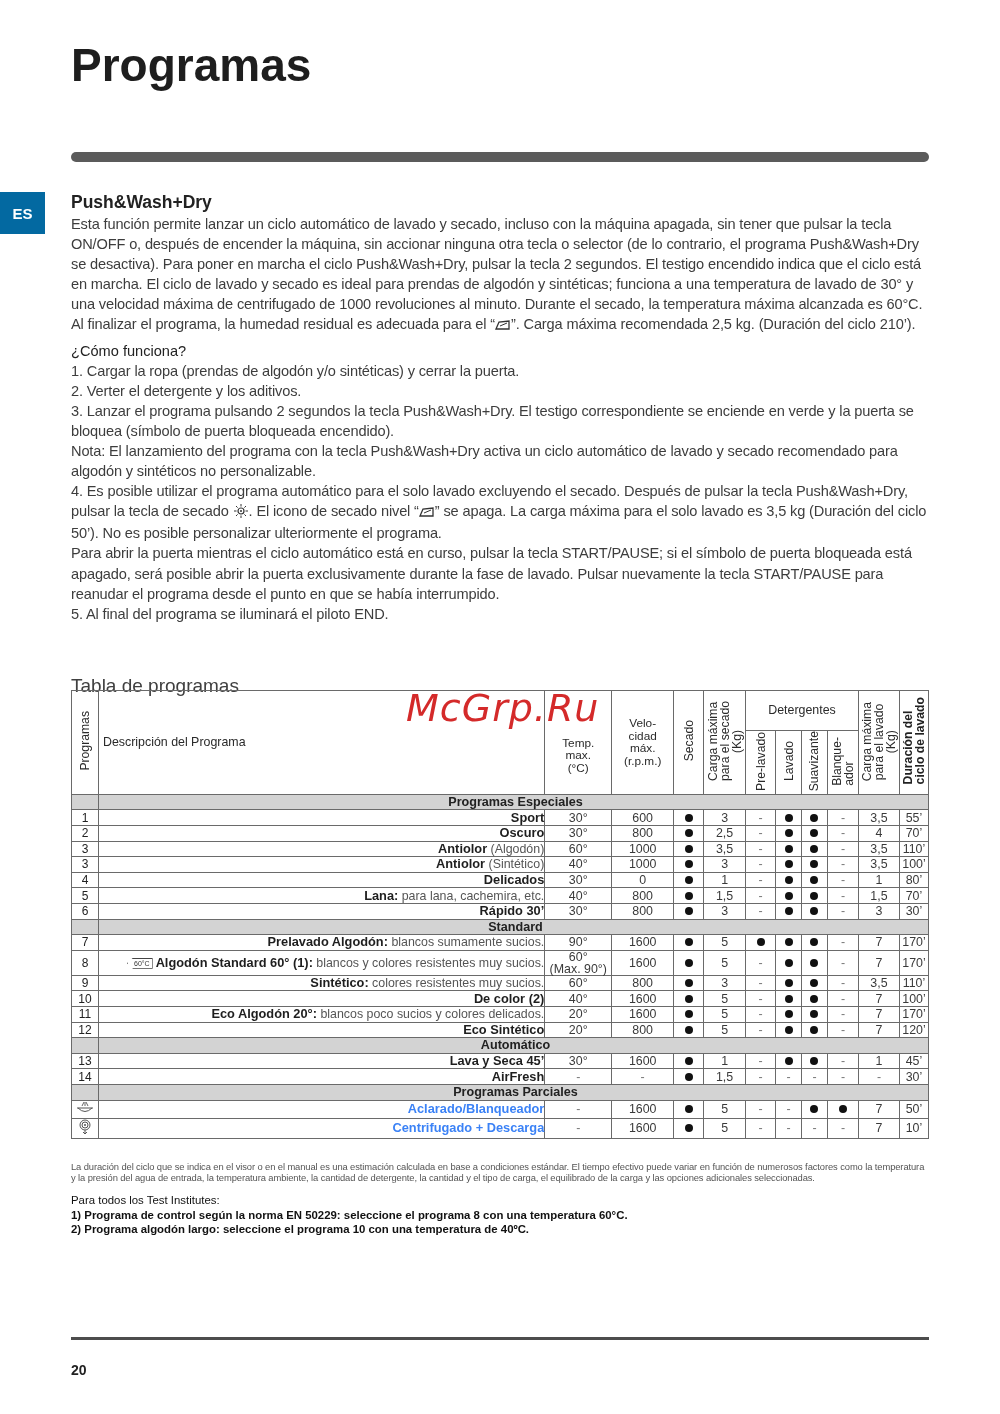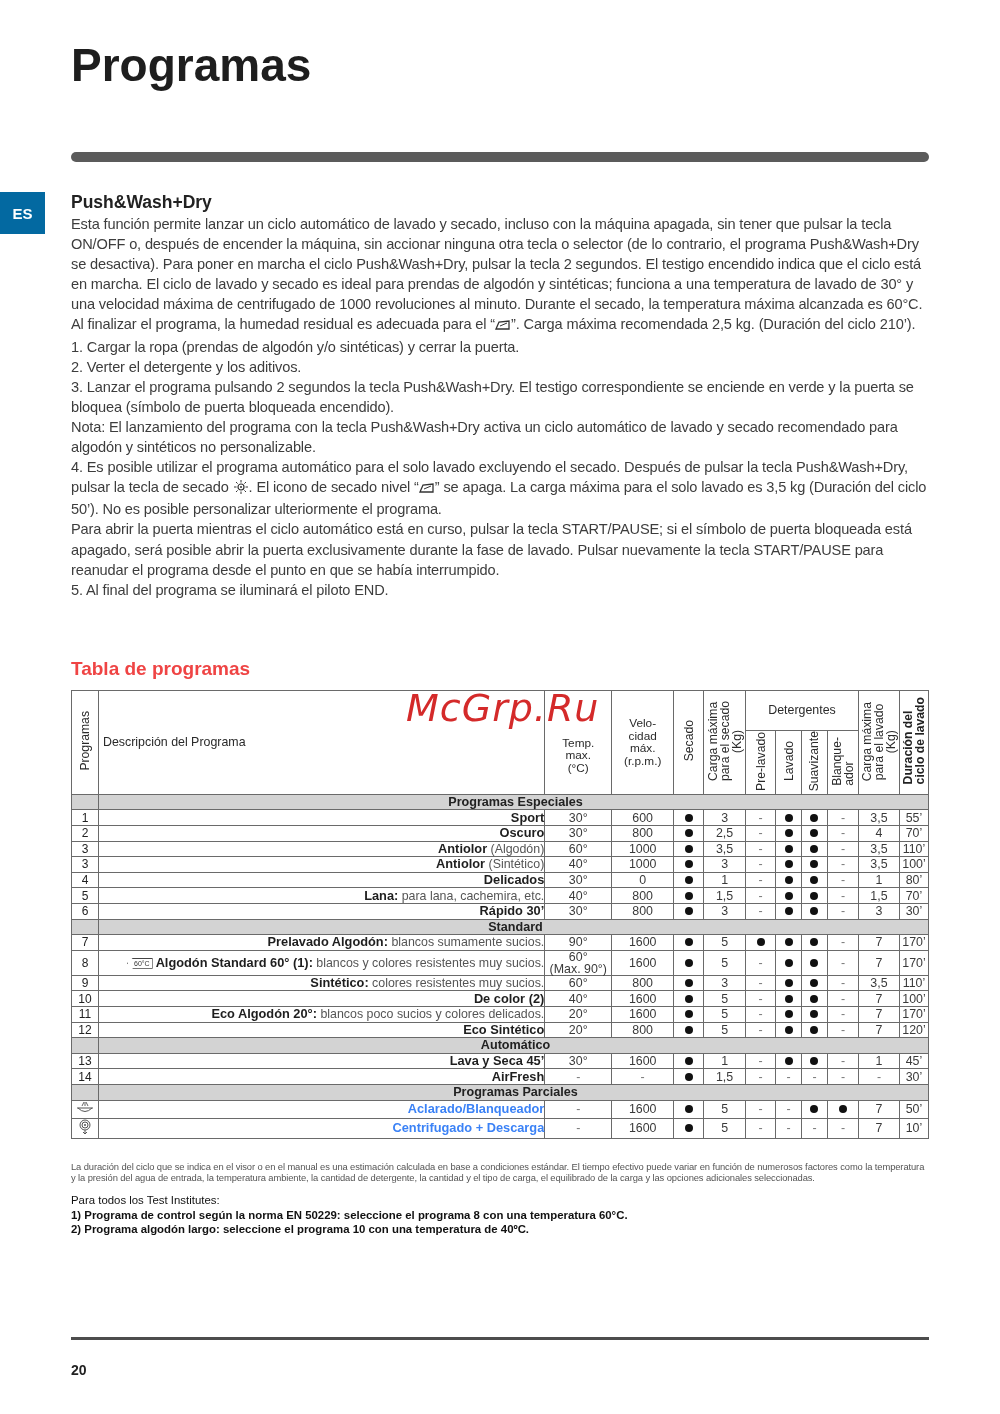--- a/index.html
+++ b/index.html
@@ -12,21 +12,21 @@
   .lang-badge { position: absolute; left: 0; top: 192px; width: 45px; height: 42px; background: #0369a1; color: #fff; font-weight: bold; font-size: 15px; display: flex; align-items: center; justify-content: center; }
 
   .content { position: absolute; left: 71px; top: 190px; width: 860px; }
   .section-h { font-size: 17.5px; font-weight: bold; color: #222; line-height: 24px; }
   .body-text { font-size: 14.6px; line-height: 20.1px; color: #3d3d3d; letter-spacing: -0.15px; }
   .sub-h { font-size: 14.6px; color: #222; line-height: 20px; margin-top: 4px; }
   .para { display: block; }
 
   .inline-icon { display: inline-block; vertical-align: -2px; }
 
-  .table-title { position: absolute; left: 71px; top: 658px; font-size: 19px; font-weight: bold; color: #ef4444; }
+  .table-title { position: absolute; left: 71px; top: 675px; font-size: 19px; font-weight: normal; color: #404040; }
 
   .watermark { position: absolute; left: 406px; top: 686px; font-size: 38px; font-style: italic; color: #d42a2a; letter-spacing: 1px; font-family: "DejaVu Sans", sans-serif; pointer-events: none; z-index: 5; }
 
   table.prog { position: absolute; left: 71px; top: 690px; width: 858px; border-collapse: collapse; font-size: 12.4px; color: #3a3a3a; }
   table.prog td, table.prog th { border: 1px solid #6a6a6a; padding: 0; font-weight: normal; }
   table.prog thead th { height: 101px; vertical-align: middle; text-align: center; font-size: 11.8px; line-height: 12.5px; color: #2a2a2a; }
   table.prog thead tr.sub th { height: 60px; }
   .vert { writing-mode: vertical-rl; transform: rotate(180deg); display: inline-block; text-align: left; line-height: 12px; font-size: 12.2px; }
   th.desc-h { text-align: left !important; padding-left: 4px !important; font-size: 12.4px !important; }
   tr.group td { background: #d3d3d3; font-weight: bold; color: #222; height: 15px; line-height: 14px; font-size: 12.6px; }
@@ -58,20 +58,21 @@
 <div class="lang-badge">ES</div>
 
 <div class="content">
   <div class="section-h">Push&amp;Wash+Dry</div>
   <div class="body-text">
     <span>Esta función permite lanzar un ciclo automático de lavado y secado, incluso con la máquina apagada, sin tener que pulsar la tecla ON/OFF o, después de encender la máquina, sin accionar ninguna otra tecla o selector (de lo contrario, el programa Push&amp;Wash+Dry se desactiva). Para poner en marcha el ciclo Push&amp;Wash+Dry, pulsar la tecla 2 segundos. El testigo encendido indica que el ciclo está en marcha. El ciclo de lavado y secado es ideal para prendas de algodón y sintéticas; funciona a una temperatura de lavado de 30° y una velocidad máxima de centrifugado de 1000 revoluciones al minuto. Durante el secado, la temperatura máxima alcanzada es 60°C. Al finalizar el programa, la humedad residual es adecuada para el “</span><span class="inline-icon"><svg width="16" height="12" viewBox="0 0 16 12">
           <path d="M1 10 L4 3 L14 2 L14 10 Z" fill="none" stroke="#333" stroke-width="1.3"></path>
           <path d="M5 7 L12 4" stroke="#333" stroke-width="1"></path>
         </svg></span><span>”. Carga máxima recomendada 2,5 kg. (Duración del ciclo 210’).</span>
   </div>
+  <div class="sub-h">¿Cómo funciona?</div>
   <div class="body-text">
     <span class="para">1. Cargar la ropa (prendas de algodón y/o sintéticas) y cerrar la puerta.</span>
     <span class="para">2. Verter el detergente y los aditivos.</span>
     <span class="para">3. Lanzar el programa pulsando 2 segundos la tecla Push&amp;Wash+Dry. El testigo correspondiente se enciende en verde y la puerta se bloquea (símbolo de puerta bloqueada encendido).</span>
     <span class="para">Nota: El lanzamiento del programa con la tecla Push&amp;Wash+Dry activa un ciclo automático de lavado y secado recomendado para algodón y sintéticos no personalizable.</span>
     <span class="para"><span>4. Es posible utilizar el programa automático para el solo lavado excluyendo el secado. Después de pulsar la tecla Push&amp;Wash+Dry, pulsar la tecla de secado </span><span class="inline-icon"><svg width="16" height="14" viewBox="0 0 16 14">
             <circle cx="8" cy="7" r="3" fill="none" stroke="#333" stroke-width="1.2"></circle>
             <circle cx="8" cy="7" r="1" fill="#333"></circle>
             <g stroke="#333" stroke-width="1">
               <line x1="8" y1="0" x2="8" y2="2.5"></line>

